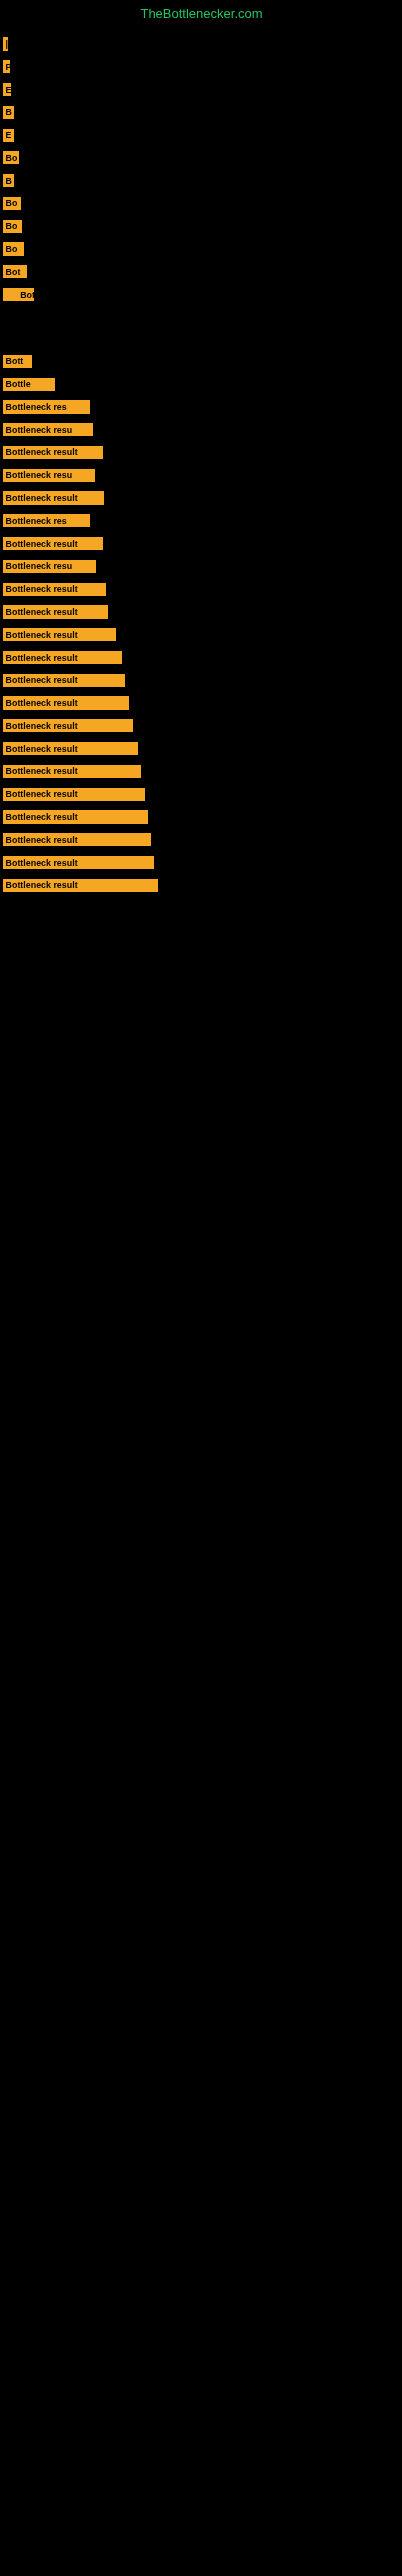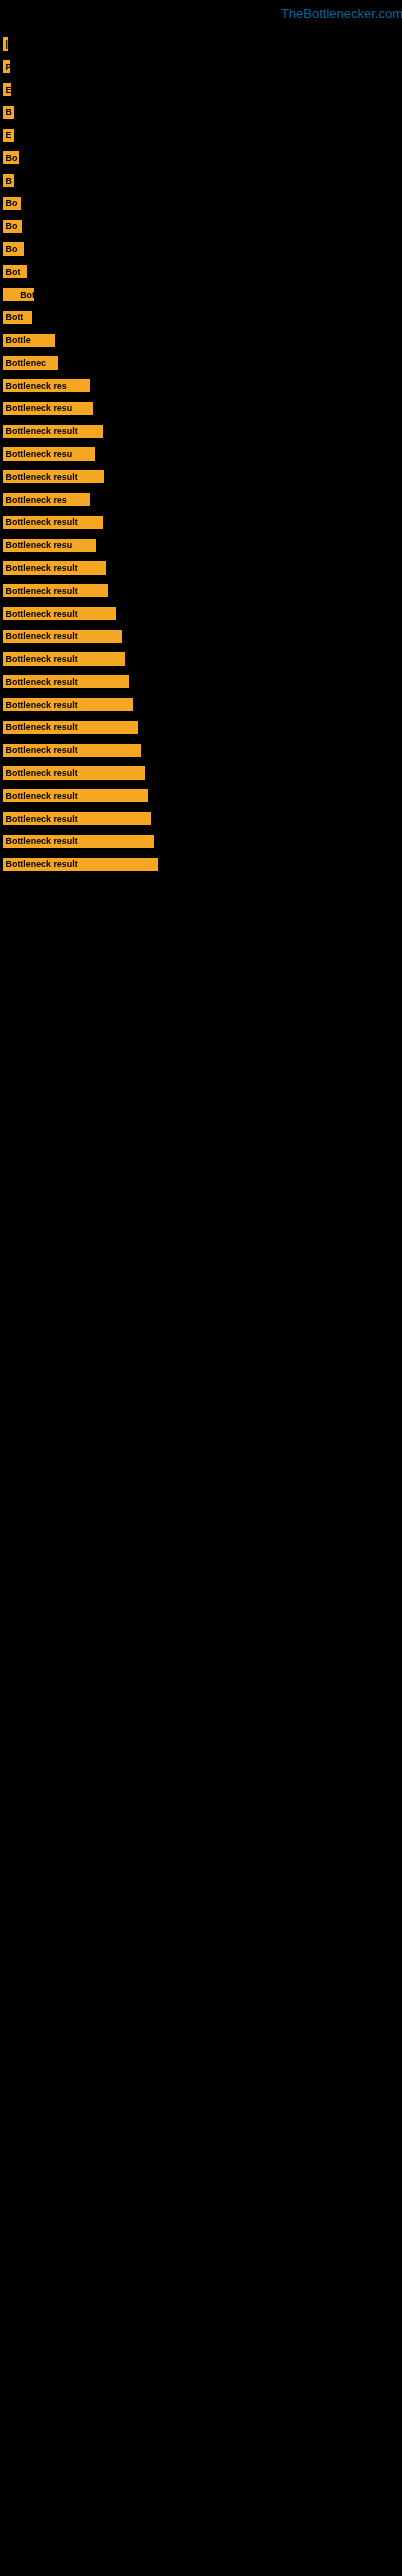--- a/index.html
+++ b/index.html
@@ -8,23 +8,23 @@
       box-sizing: border-box;
     }
     body {
       background-color: #000;
       width: 403px;
       min-height: 2576px;
       font-family: Arial, sans-serif;
       position: relative;
     }
     .site-title {
-      color: #0369a1;
+      color: #22c55e;
       font-size: 13px;
-      text-align: right;
+      text-align: center;
       padding: 6.4px 0 3.2px 0;
       font-weight: normal;
     }
     .bars-container {
       padding: 8px 0 0 0;
     }
     .bar-row {
       display: flex;
       align-items: center;
       margin-bottom: 0px;
@@ -79,27 +79,24 @@
     <div class="bar-row">
       <span class="bar-label" style="width: 21px; min-width: 21px;">Bo</span>
     </div>
     <div class="bar-row">
       <span class="bar-label" style="width: 16px; min-width: 24px;">Bot</span>
     </div>
     <div class="bar-row">
       <span class="bar-label" style="width: 31px; min-width: 31px; padding-left: 17px;">Bottl</span>
     </div>
     <div class="bar-row">
-      <span class="bar-label" style="width: 29px; min-width: 29px;">Bott</span>
+      <span class="bar-label" style="width: 29px; min-width: 29px; margin-top: 44px;">Bott</span>
     </div>
     <div class="bar-row">
       <span class="bar-label" style="width: 52px; min-width: 35px;">Bottle</span>
-    </div>
-    <div class="bar-row">
-      <span class="bar-label" style="width: 55px; min-width: 55px;">Bottlenec</span>
     </div>
     <div class="bar-row">
       <span class="bar-label" style="width: 87px; min-width: 87px;">Bottleneck res</span>
     </div>
     <div class="bar-row">
       <span class="bar-label" style="width: 90px; min-width: 90px;">Bottleneck resu</span>
     </div>
     <div class="bar-row">
       <span class="bar-label" style="width: 100px; min-width: 100px;">Bottleneck result</span>
     </div>

